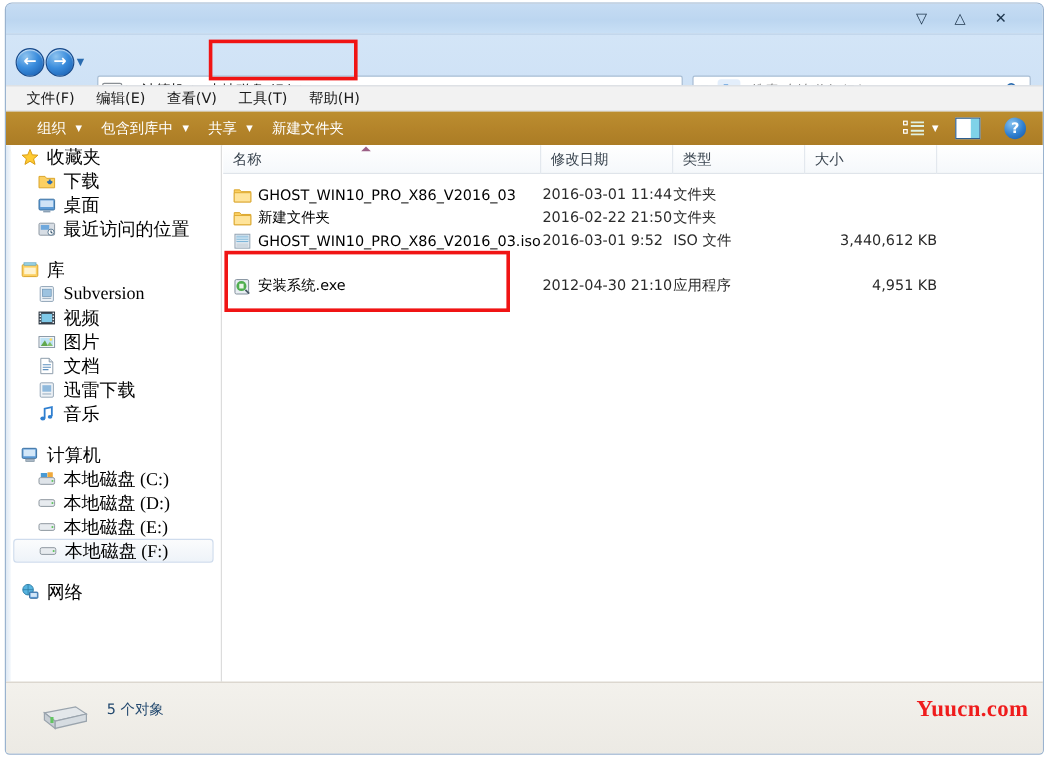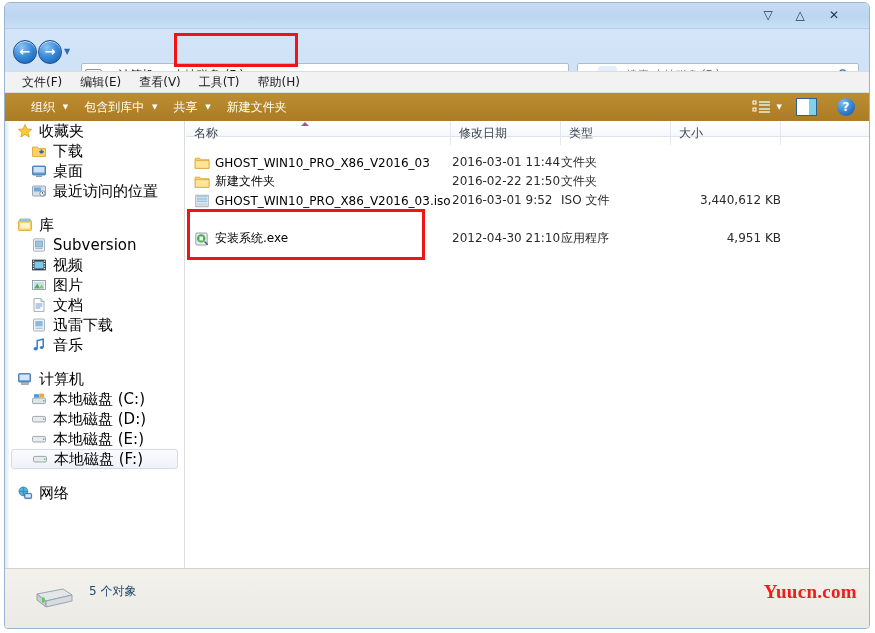--- a/index.html
+++ b/index.html
@@ -191,21 +191,21 @@
   #side-edge {
     position: absolute; left: 0; top: 0; width: 4px; height: 100%;
     background: linear-gradient(to right,#dfe9f4,#f4f8fc);
   }
   .tree-row {
     display: flex; align-items: center;
     height: 20px; padding-left: 12px;
     font-size: 15px; color: #000;
     cursor: default; white-space: nowrap;
   }
-  .tree-row.child { padding-left: 26px; }
+  .tree-row.child { padding-left: 26px; font-family: Liberation Serif, serif; }
   .tree-row.selected {
     background: linear-gradient(to bottom,#fbfcfd,#eef3f9);
     border: 1px solid #cfdced;
     border-radius: 3px;
     margin: 0 6px 0 6px;
     padding-left: 20px;
     height: 18px;
   }
   .tree-ico {
     width: 16px; height: 16px; margin-right: 6px;
@@ -214,21 +214,21 @@
   .gap { height: 14px; }
 
   
   #filelist {
     position: absolute; left: 181px; top: 0;
     right: 0; height: 100%;
     background: #fff;
   }
   #colheader {
     position: absolute; left: 0; top: 0;
-    width: 100%; height: 16px;
+    width: 100%; height: 24px;
     background: linear-gradient(to bottom,#ffffff,#f5f8fb);
     border-bottom: 1px solid #dfe4ea;
     box-sizing: border-box;
   }
   .colh {
     position: absolute; top: 0; height: 24px;
     font-size: 12px; color: #39444f;
     line-height: 24px;
     border-right: 1px solid #e3e8ee;
     box-sizing: border-box;

